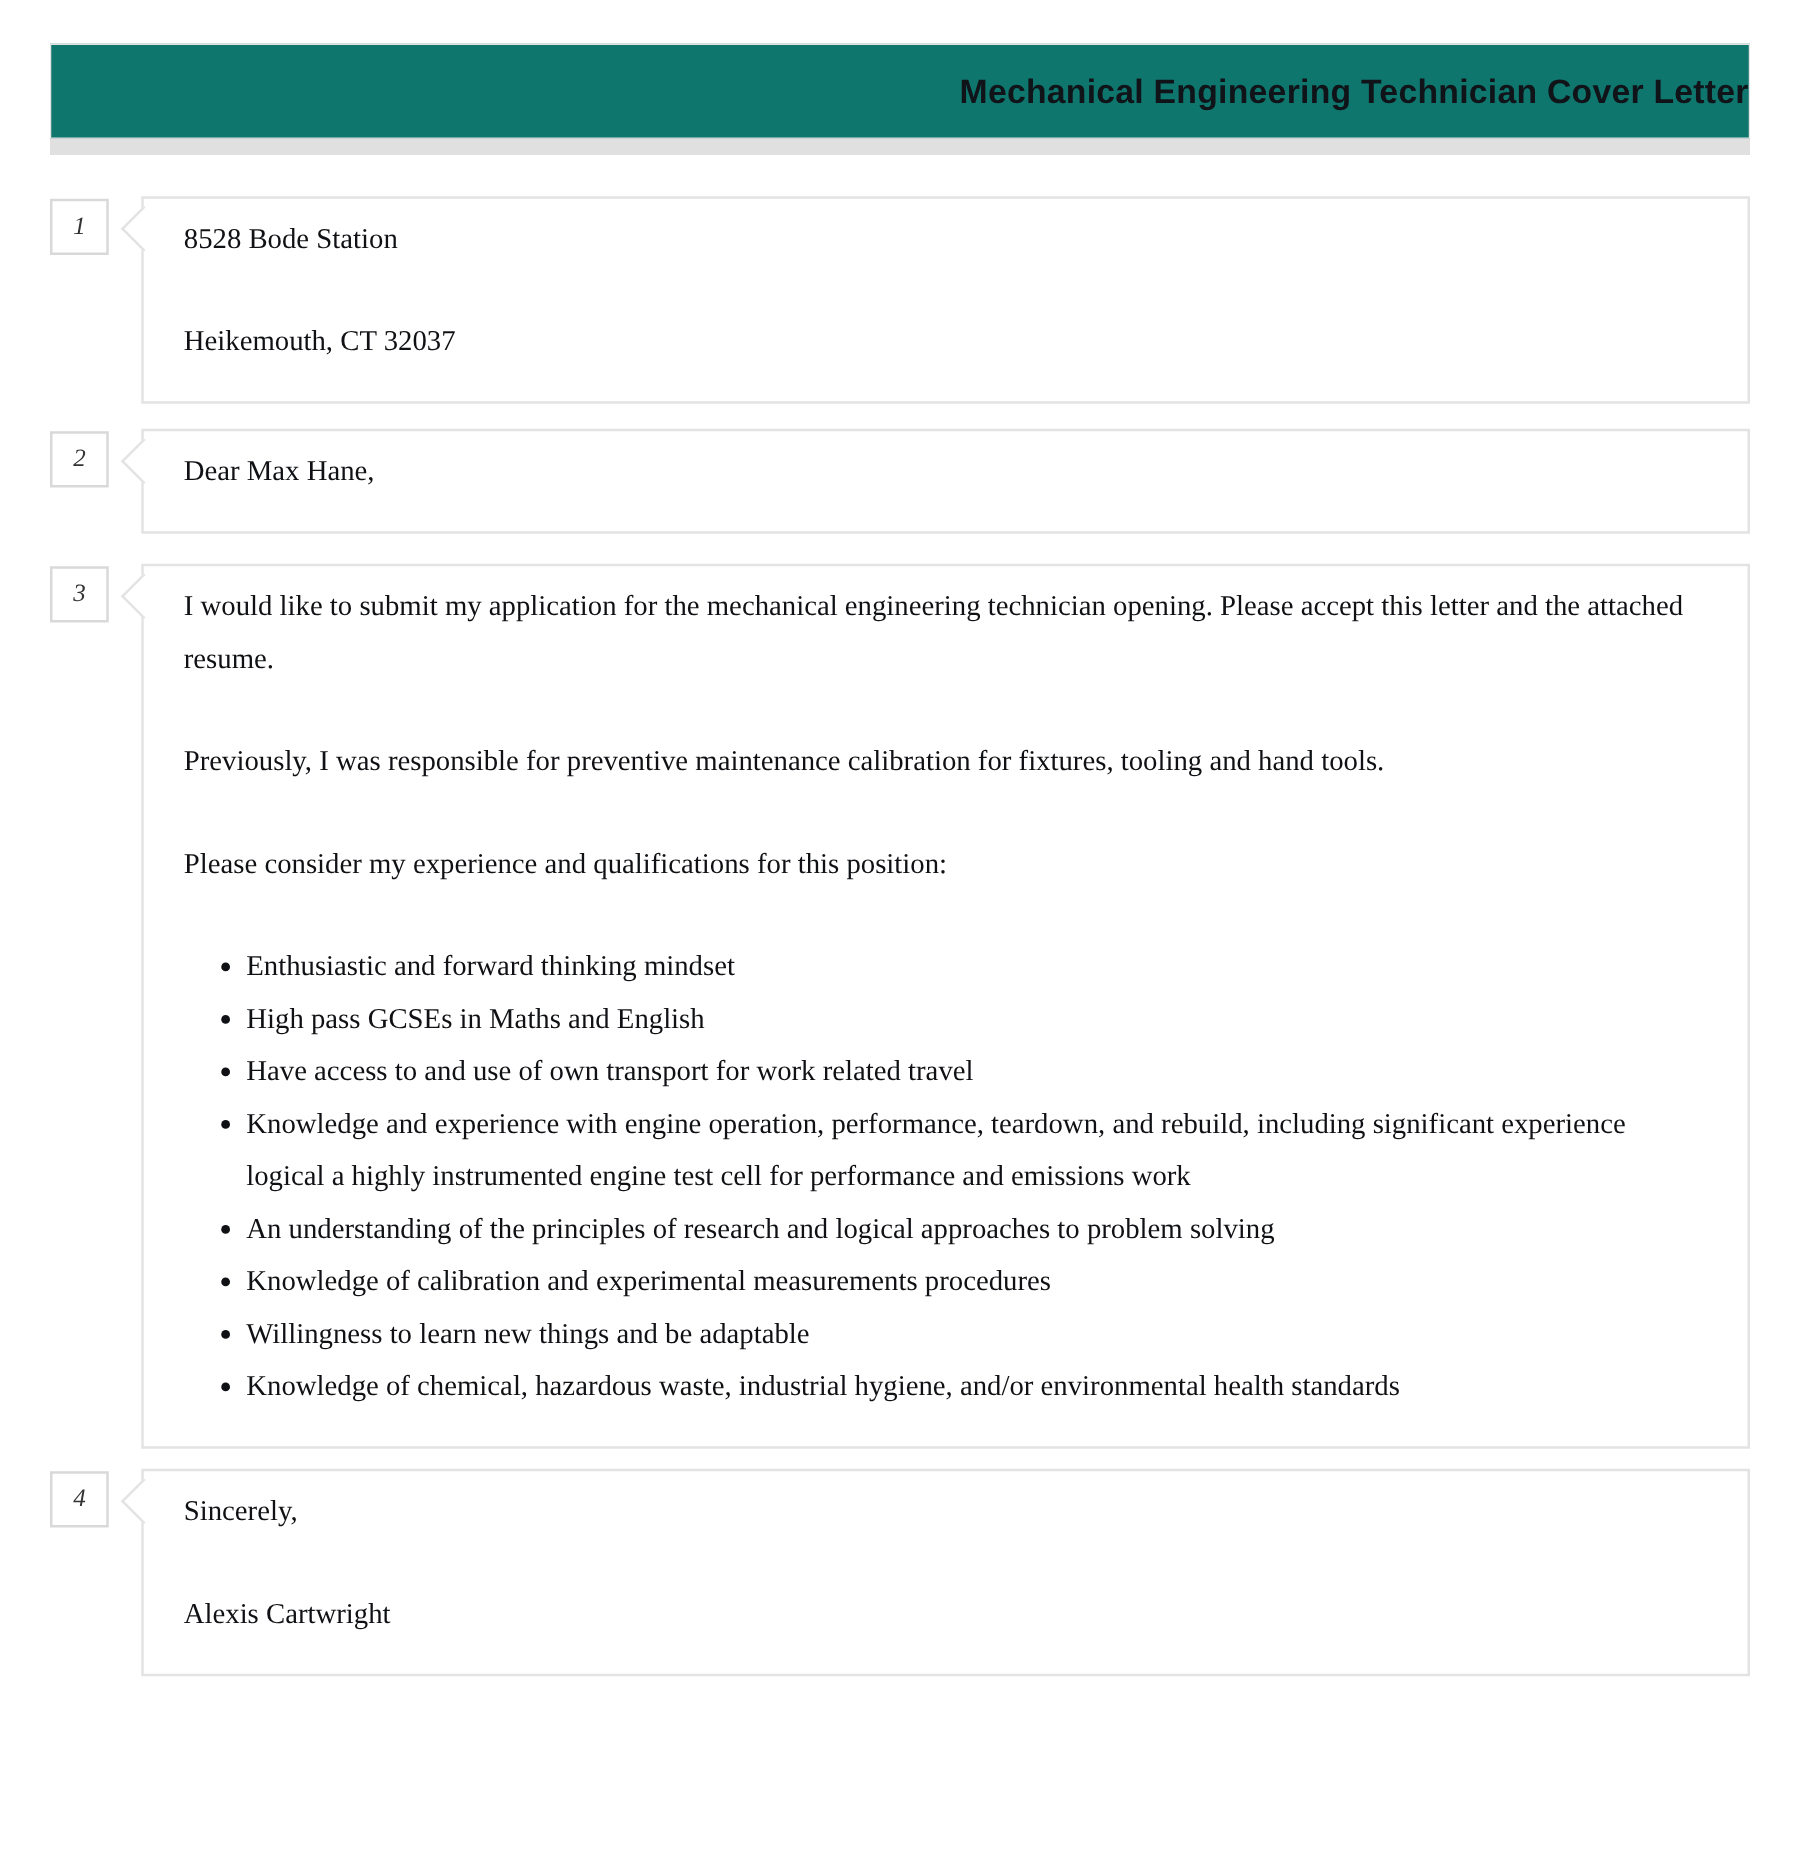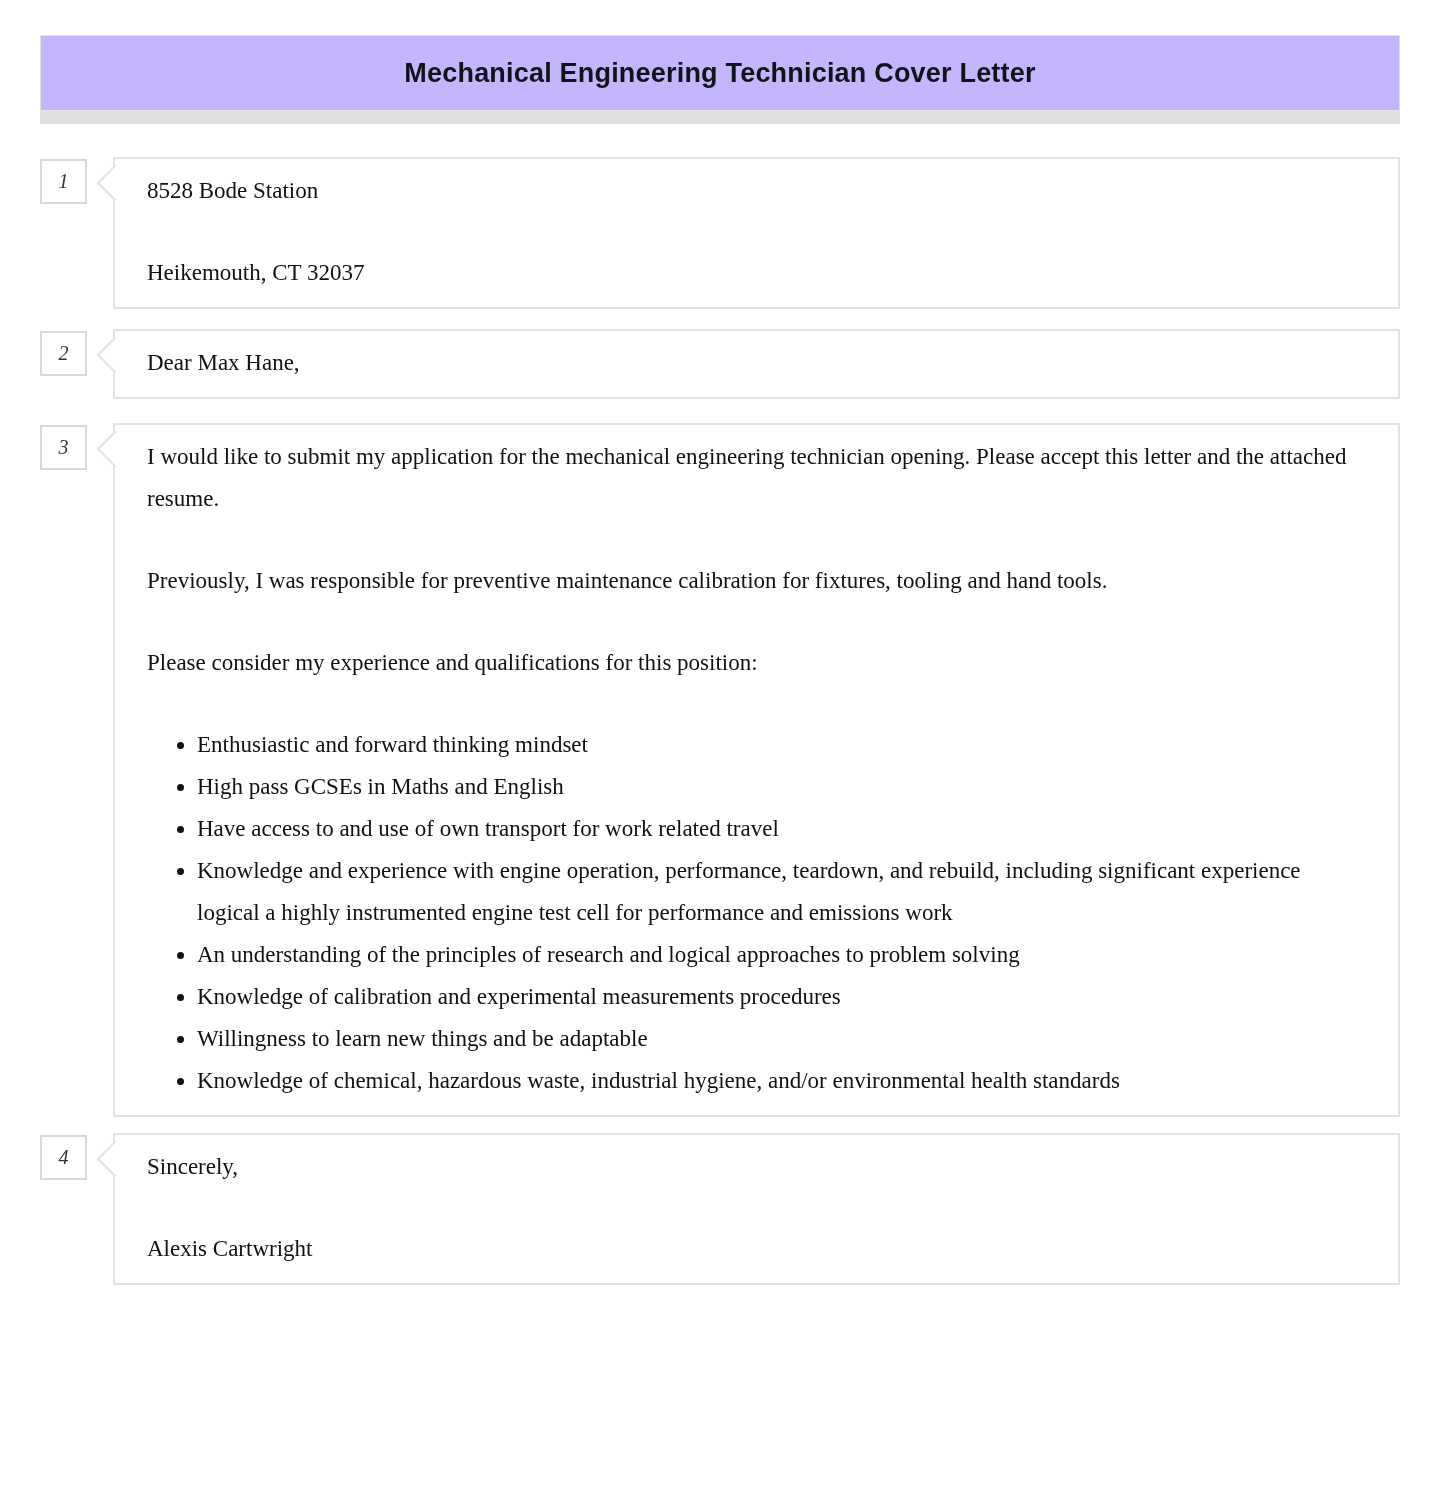--- a/index.html
+++ b/index.html
@@ -11,25 +11,25 @@
     font-family: "Liberation Serif", serif;
     color: #101114;
   }
   .page {
     width: 1440px;
     padding: 35px 40px 40px 40px;
   }
   
   .titlebar {
     height: 76px;
-    background: #c4b5fd;
+    background: #0f766e;
     border: 1px solid #e3e3e3;
     display: flex;
     align-items: center;
-    justify-content: center;
+    justify-content: flex-end;
   }
   .titlebar h1 {
     margin: 0;
     font-family: "Liberation Sans", sans-serif;
     font-size: 27px;
     font-weight: bold;
     color: #101419;
     letter-spacing: 0.2px;
   }
   .titlebar-shadow {
@@ -58,21 +58,21 @@
     font-style: italic;
     font-size: 20px;
     color: #333333;
   }
   .bubble {
     position: relative;
     flex: 1;
     margin-left: 26px;
     background: #ffffff;
     border: 2px solid #e3e3e3;
-    padding: 11px 32px 13px 32px;
+    padding: 11px 32px 27px 32px;
     font-size: 23px;
     line-height: 42px;
   }
   .bubble::before {
     content: "";
     position: absolute;
     top: 11px;
     left: -13px;
     width: 24px;
     height: 24px;

